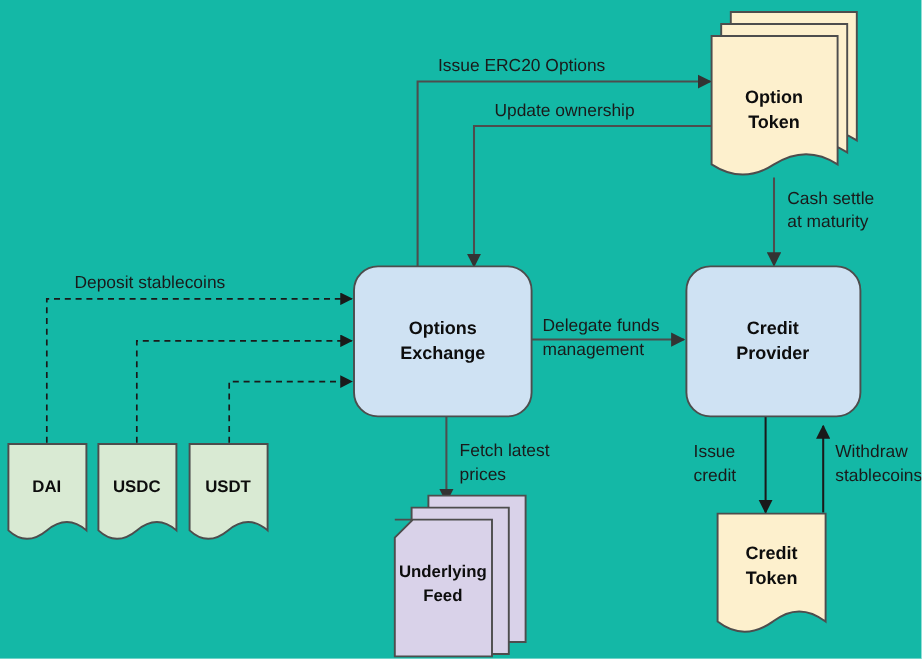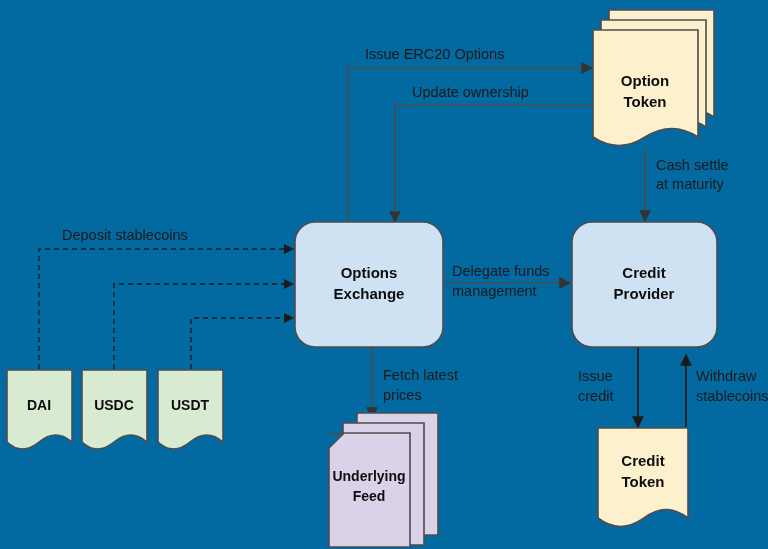--- a/index.html
+++ b/index.html
@@ -10,21 +10,21 @@
   body {
     width: 768px;
     height: 549px;
     overflow: hidden;
     font-family: "Liberation Sans", sans-serif;
   }
   #diagram-root {
     position: relative;
     width: 768px;
     height: 549px;
-    background: #0369a1;
+    background: #14b8a6;
   }
   svg#arch-svg {
     display: block;
     width: 768px;
     height: 549px;
   }
   .node-shape {
     stroke: #4d4d4d;
     stroke-width: 1.6;
   }

